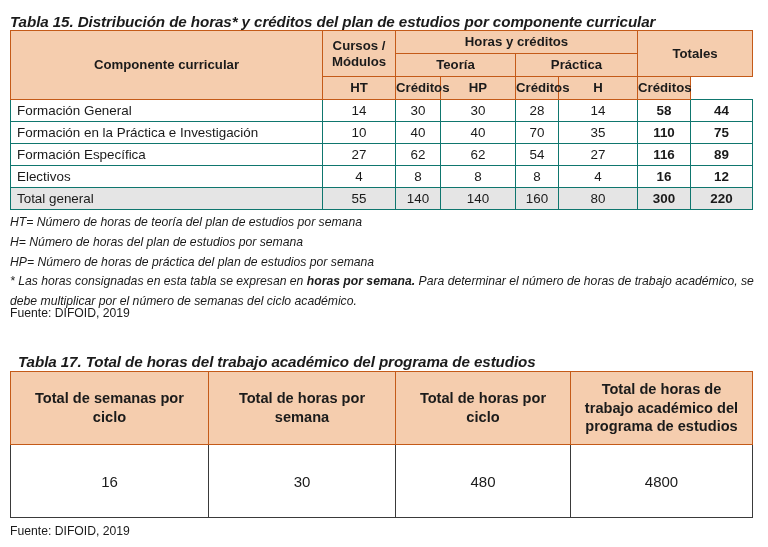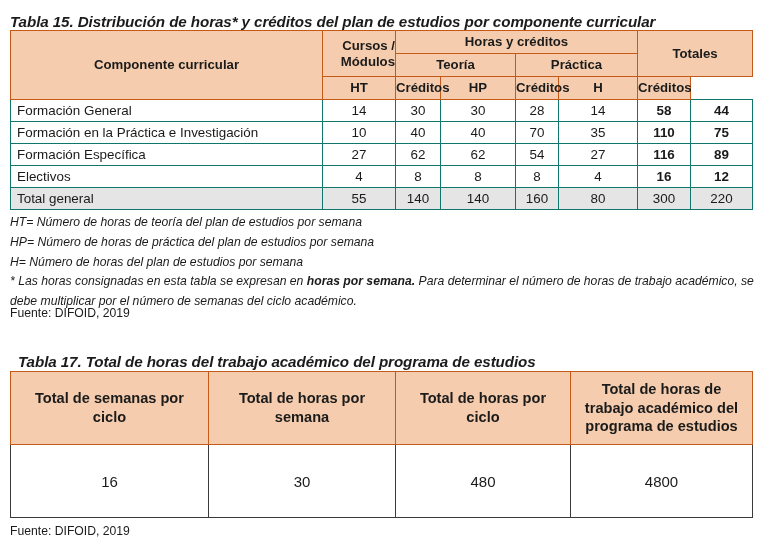--- a/index.html
+++ b/index.html
@@ -74,21 +74,21 @@
     font-weight: normal;
   }
   #table15 tbody td.num {
     text-align: center;
   }
   #table15 tbody tr.total-row td {
     background: #e5e5e5;
   }
   #table15 tbody td.bold { font-weight: bold; }
   #table15 tbody tr.total-row td { font-weight: normal; }
-  #table15 tbody tr.total-row td.bold { font-weight: normal; margin-top: 38px; }
+  #table15 tbody tr.total-row td.bold { font-weight: bold; margin-top: 38px; }
 
   .hdr-tall { height: 66px; }
   .hdr-mid  { height: 22px; }
   .hdr-low  { height: 22px; }
 
   
   .notes {
     position: absolute;
     left: 10px;
     top: 213px;
@@ -152,21 +152,21 @@
       <col style="width:45px">
       <col style="width:75px">
       <col style="width:43px">
       <col style="width:79px">
       <col style="width:53px">
       <col style="width:62px">
     </colgroup>
     <thead>
       <tr>
         <th rowspan="3" class="hdr-tall">Componente curricular</th>
-        <th rowspan="2" style="height:44px;text-align:right;">Cursos / Módulos</th>
+        <th rowspan="2" style="height:44px;">Cursos / Módulos</th>
         <th colspan="4" class="hdr-mid">Horas y créditos</th>
         <th colspan="2" rowspan="2" style="height:44px;">Totales</th>
       </tr>
       <tr>
         <th colspan="2" class="hdr-mid">Teoría</th>
         <th colspan="2" class="hdr-mid">Práctica</th>
       </tr>
       <tr>
         <th class="hdr-low">HT</th>
         <th class="hdr-low">Créditos</th>
@@ -225,22 +225,22 @@
         <td class="num">160</td>
         <td class="num">80</td>
         <td class="num bold">300</td>
         <td class="num bold">220</td>
       </tr>
     </tbody>
   </table>
 
   <div class="notes">
     <div class="line">HT= Número de horas de teoría del plan de estudios por semana</div>
+    <div class="line">H= Número de horas del plan de estudios por semana</div>
     <div class="line">HP= Número de horas de práctica del plan de estudios por semana</div>
-    <div class="line">H= Número de horas del plan de estudios por semana</div>
     <div class="wrapline"><span>* Las horas consignadas en esta tabla se expresan en </span><b>horas por semana.</b><span> Para determinar el número de horas de trabajo académico, se debe multiplicar por el número de semanas del ciclo académico.</span></div>
   </div>
 
   <div id="src-15" class="src">Fuente: DIFOID, 2019</div>
 
   <div id="title-17" class="table-title">Tabla 17. Total de horas del trabajo académico del programa de estudios</div>
 
   <table id="table17">
     <colgroup>
       <col style="width:198px">

